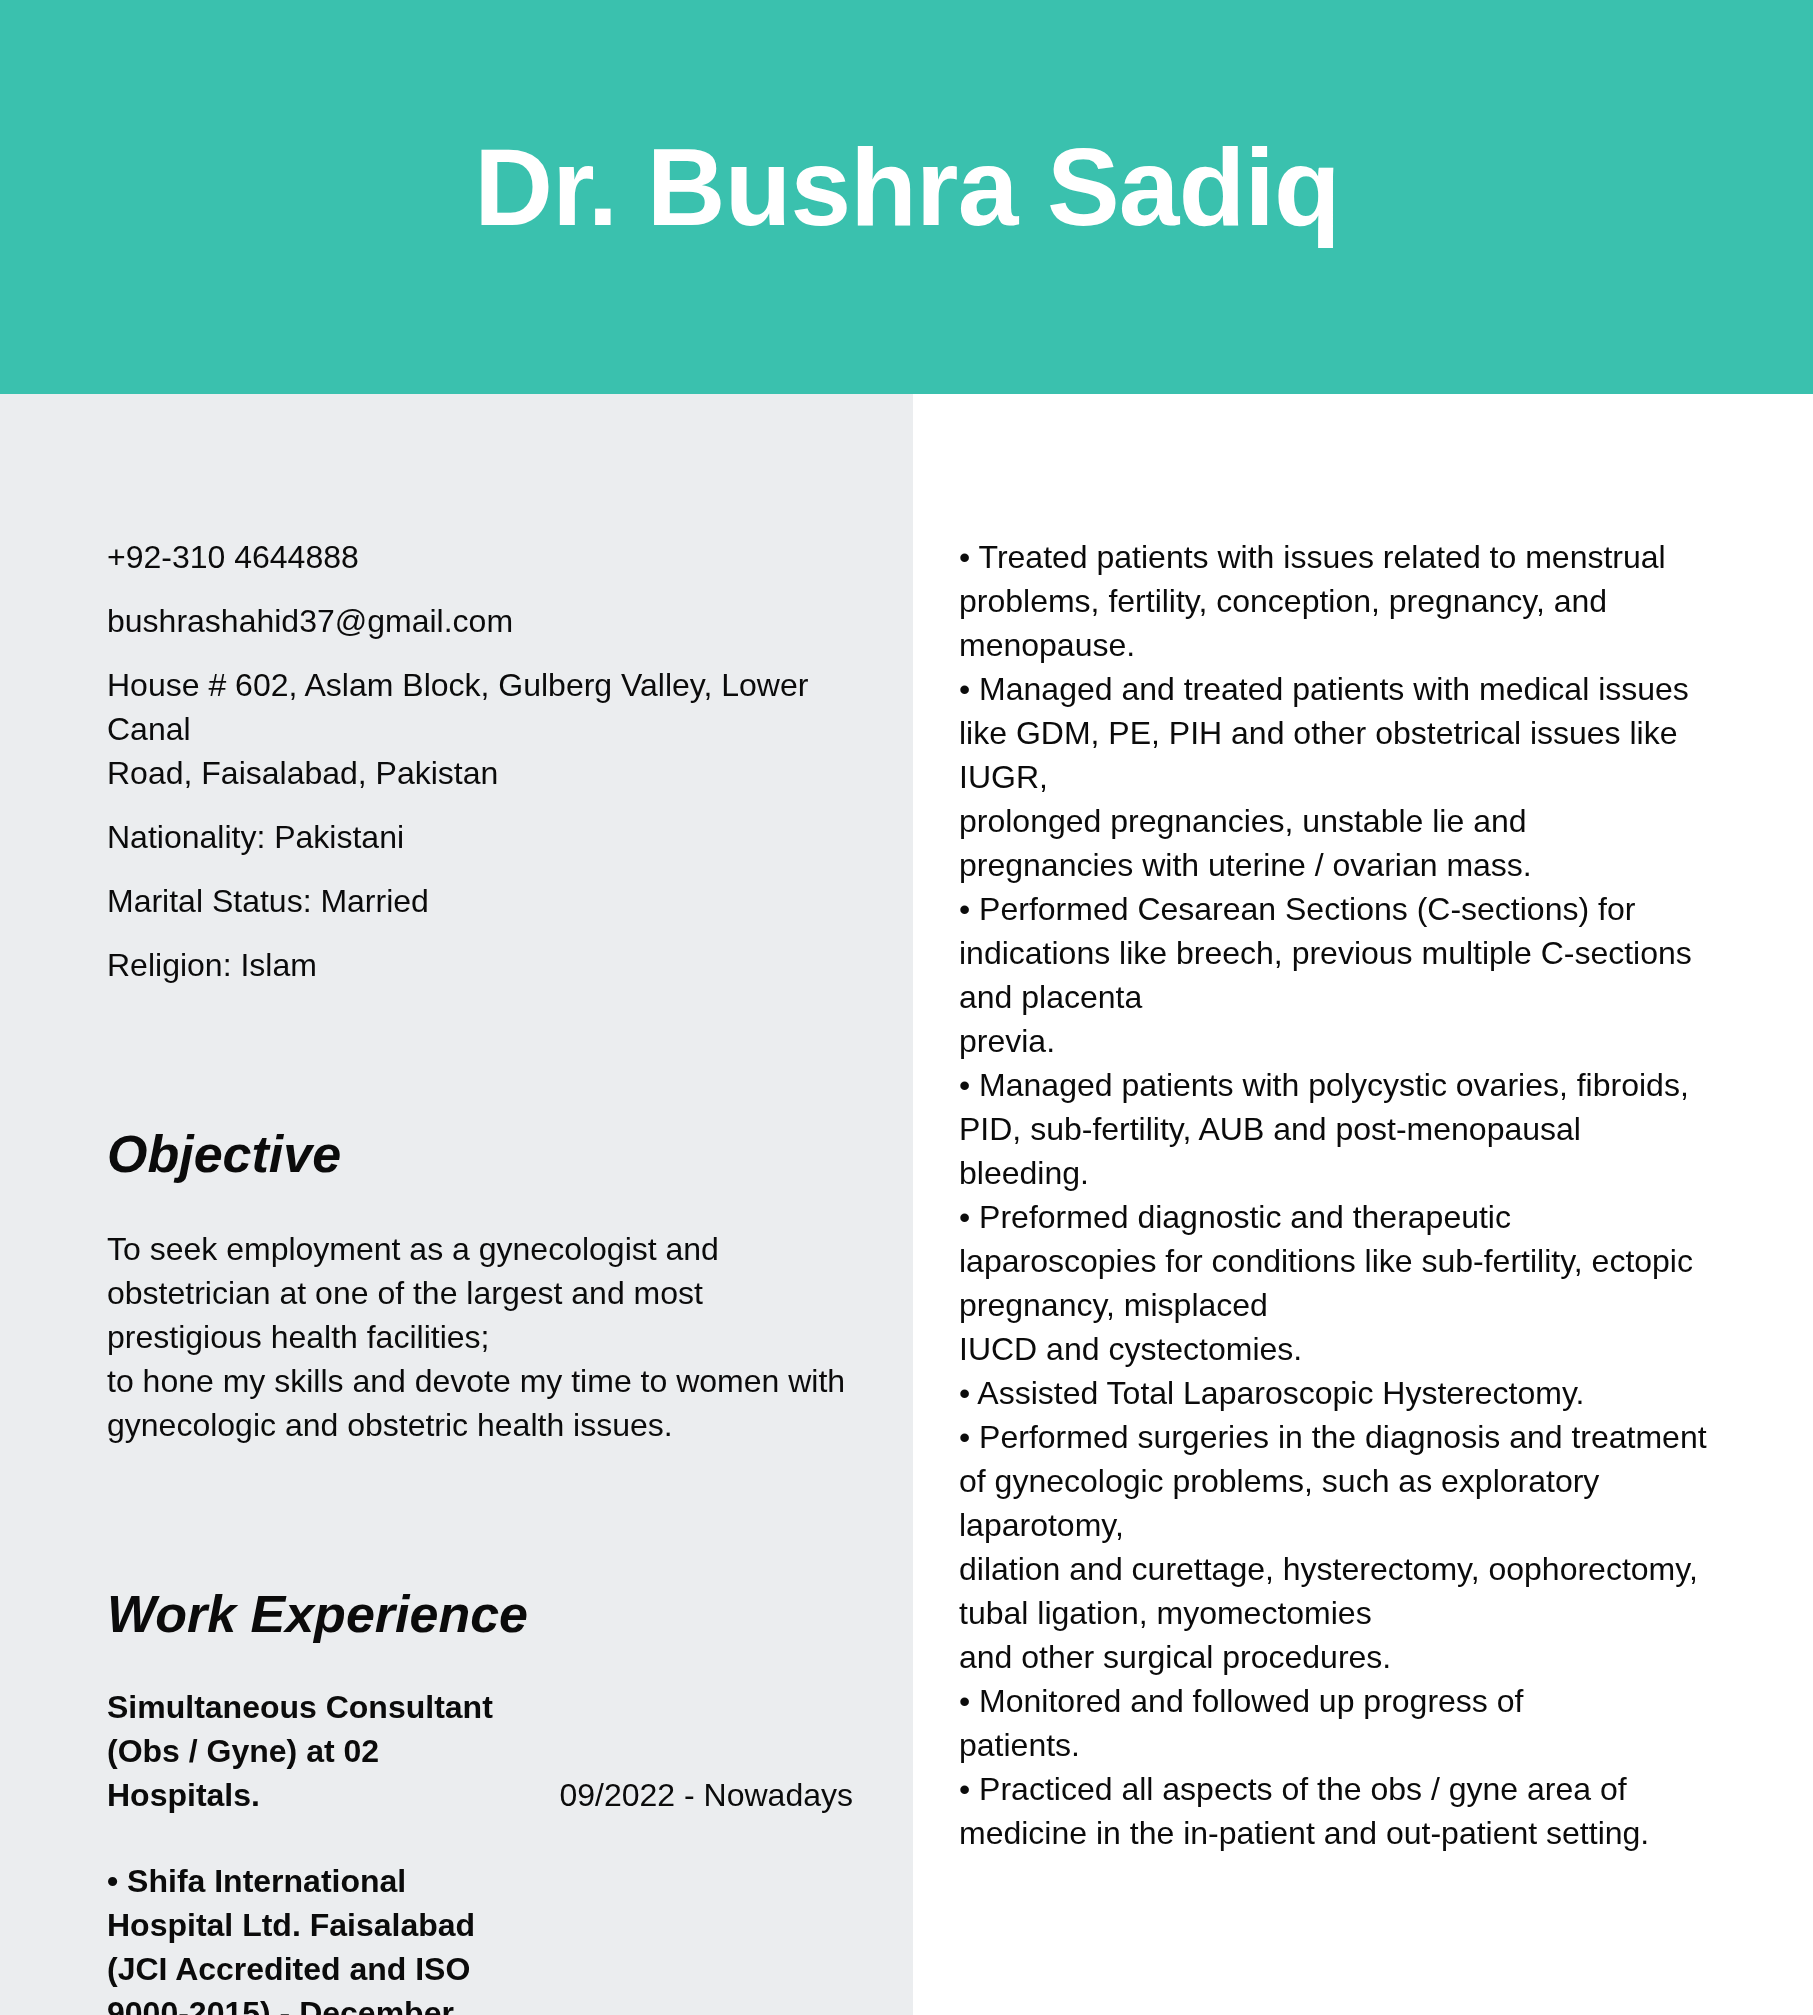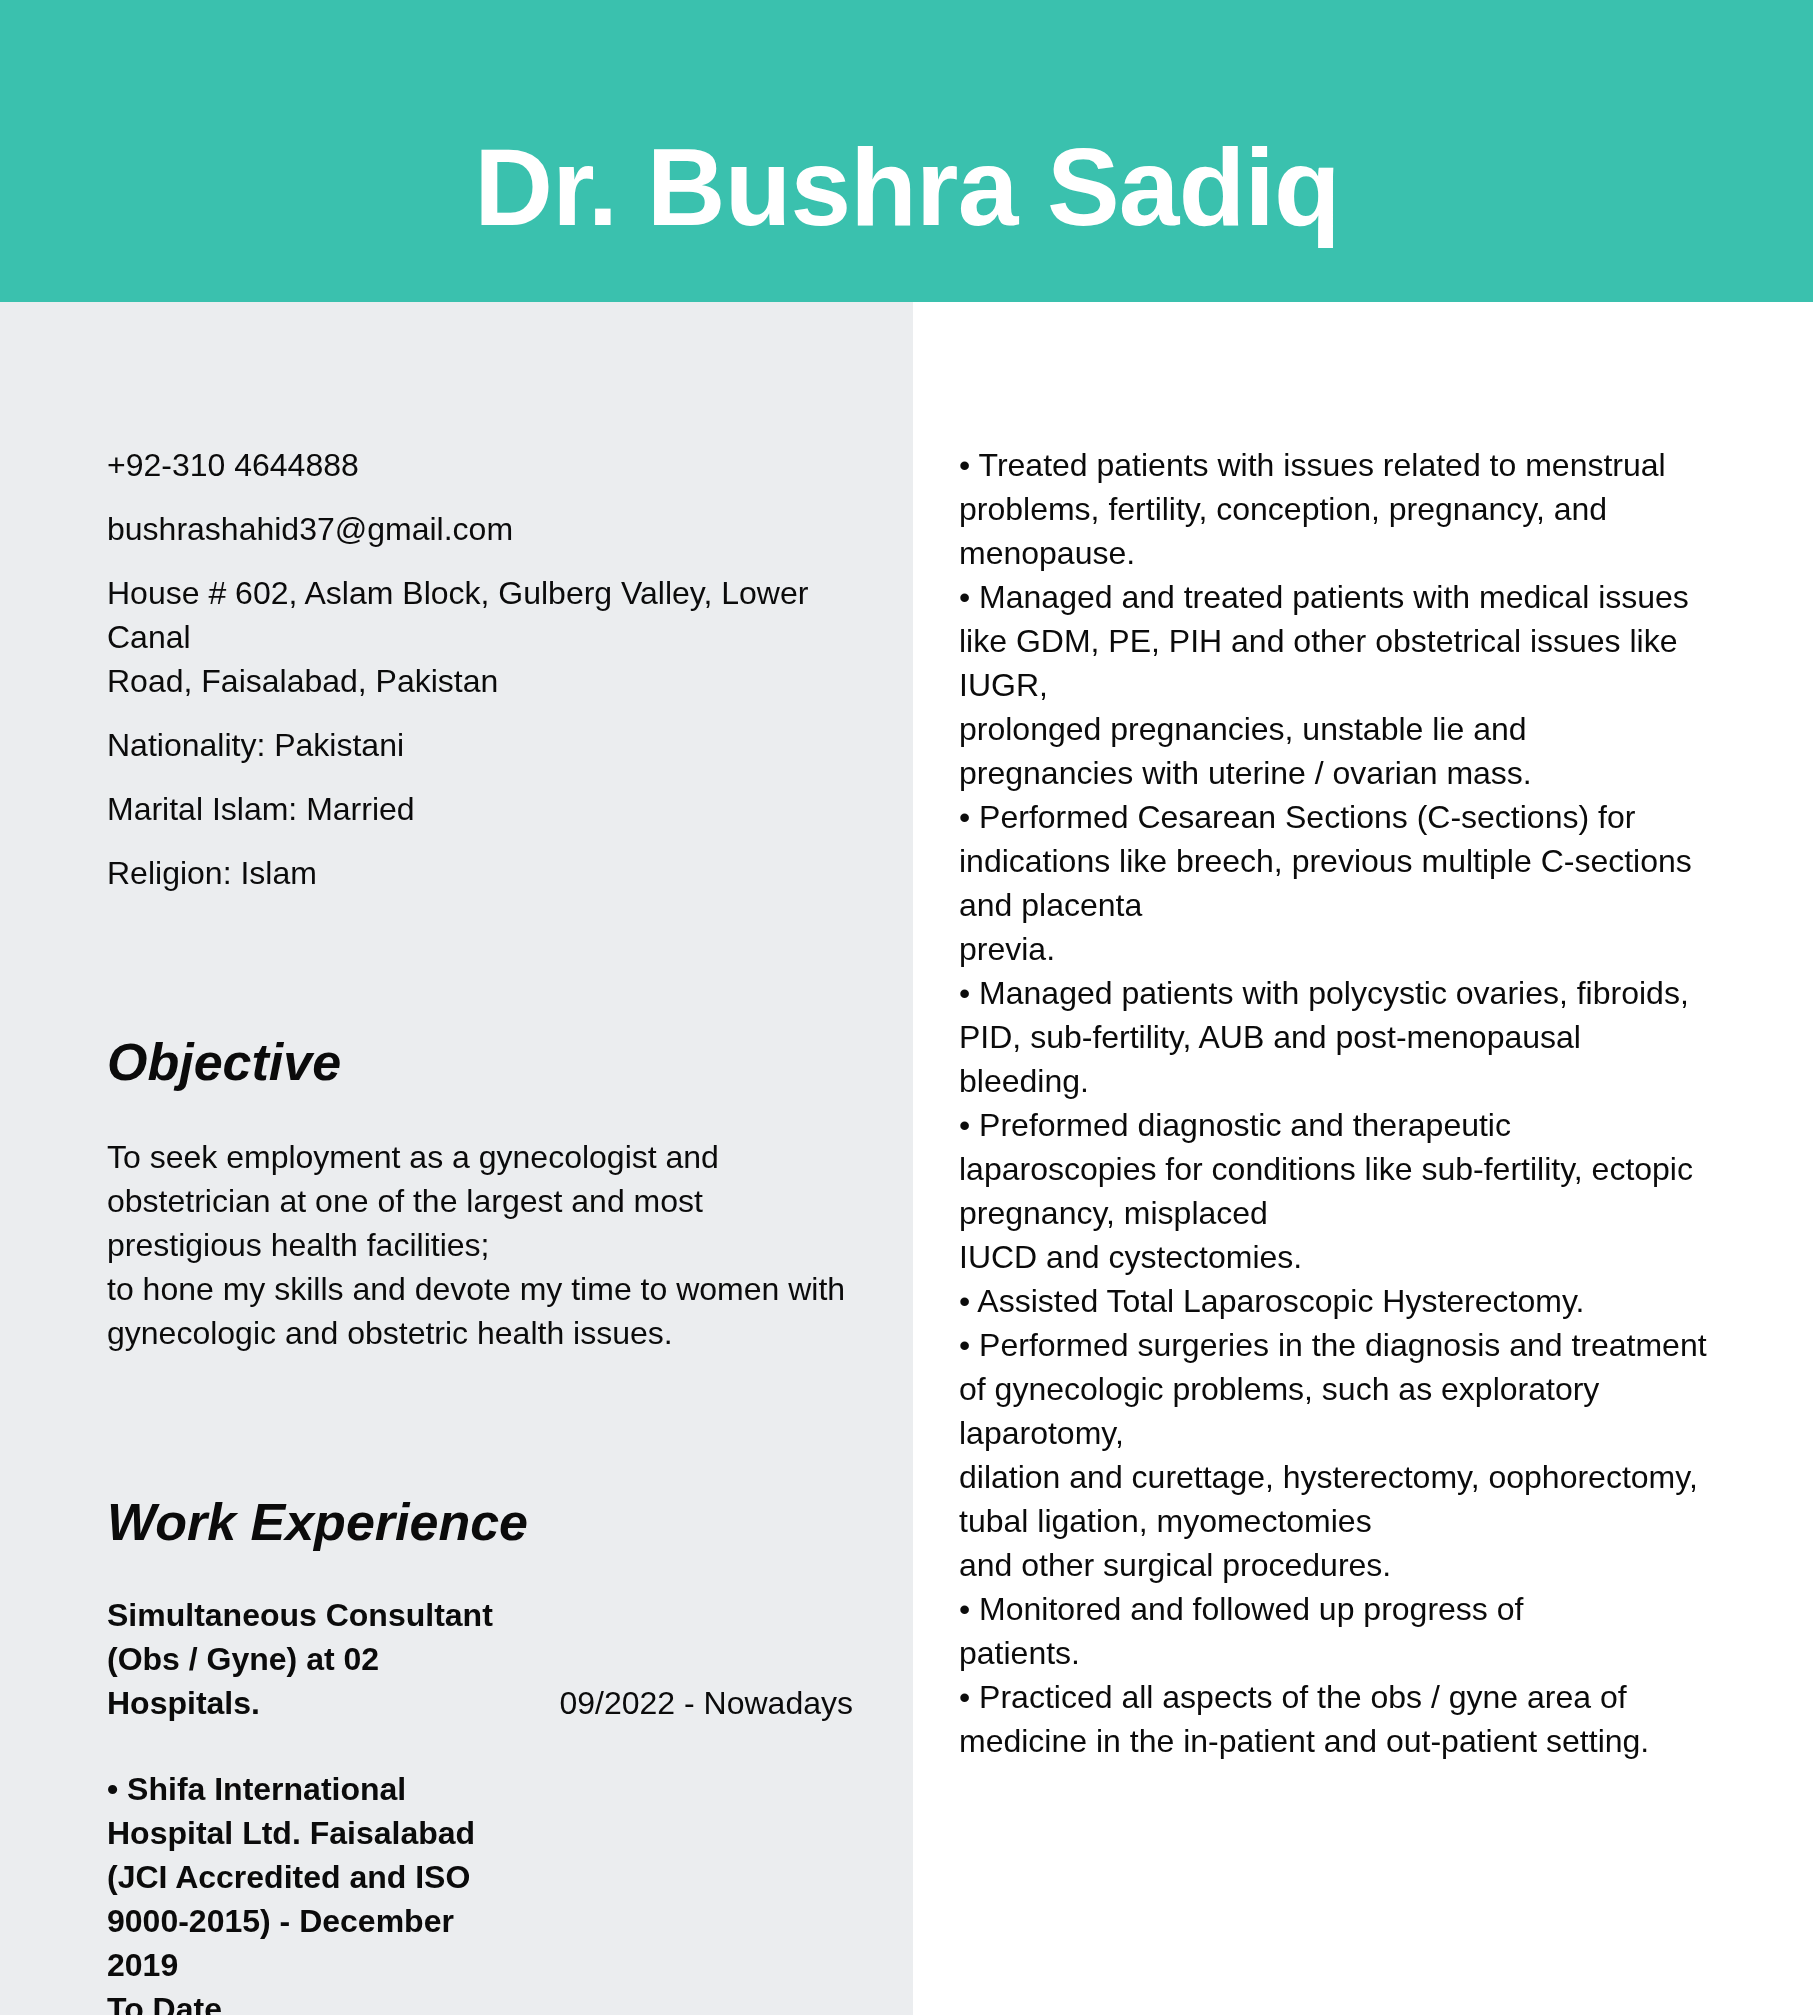--- a/index.html
+++ b/index.html
@@ -8,21 +8,21 @@
     position: relative;
     width: 1814px;
     height: 2564px;
     background: #ffffff;
     font-family: "Liberation Sans", "DejaVu Sans", sans-serif;
     color: #0b0b0b;
     overflow: hidden;
   }
   
   .banner {
-    height: 302px;
+    height: 394px;
     background: #3AC1AE;
     text-align: center;
     padding-top: 121px;
   }
   .candidate-name {
     margin: 0;
     color: #ffffff;
     font-size: 109px;
     line-height: 133px;
     font-weight: bold;
@@ -95,21 +95,21 @@
 
       <div class="body-text contact-line">+92-310 4644888</div>
 
       <div class="body-text contact-line">bushrashahid37@gmail.com</div>
 
       <div class="body-text contact-line">House # 602, Aslam Block, Gulberg Valley, Lower Canal
 Road, Faisalabad, Pakistan</div>
 
       <div class="body-text contact-line">Nationality: Pakistani</div>
 
-      <div class="body-text contact-line">Marital Islam: Married</div>
+      <div class="body-text contact-line">Marital Status: Married</div>
 
       <div class="body-text contact-line">Religion: Islam</div>
 
       <h2 class="section-heading">Objective</h2>
 
       <div class="body-text objective-text">To seek employment as a gynecologist and obstetrician at one of the largest and most prestigious health facilities;
 to hone my skills and devote my time to women with gynecologic and obstetric health issues.</div>
 
       <h2 class="section-heading">Work Experience</h2>
 

